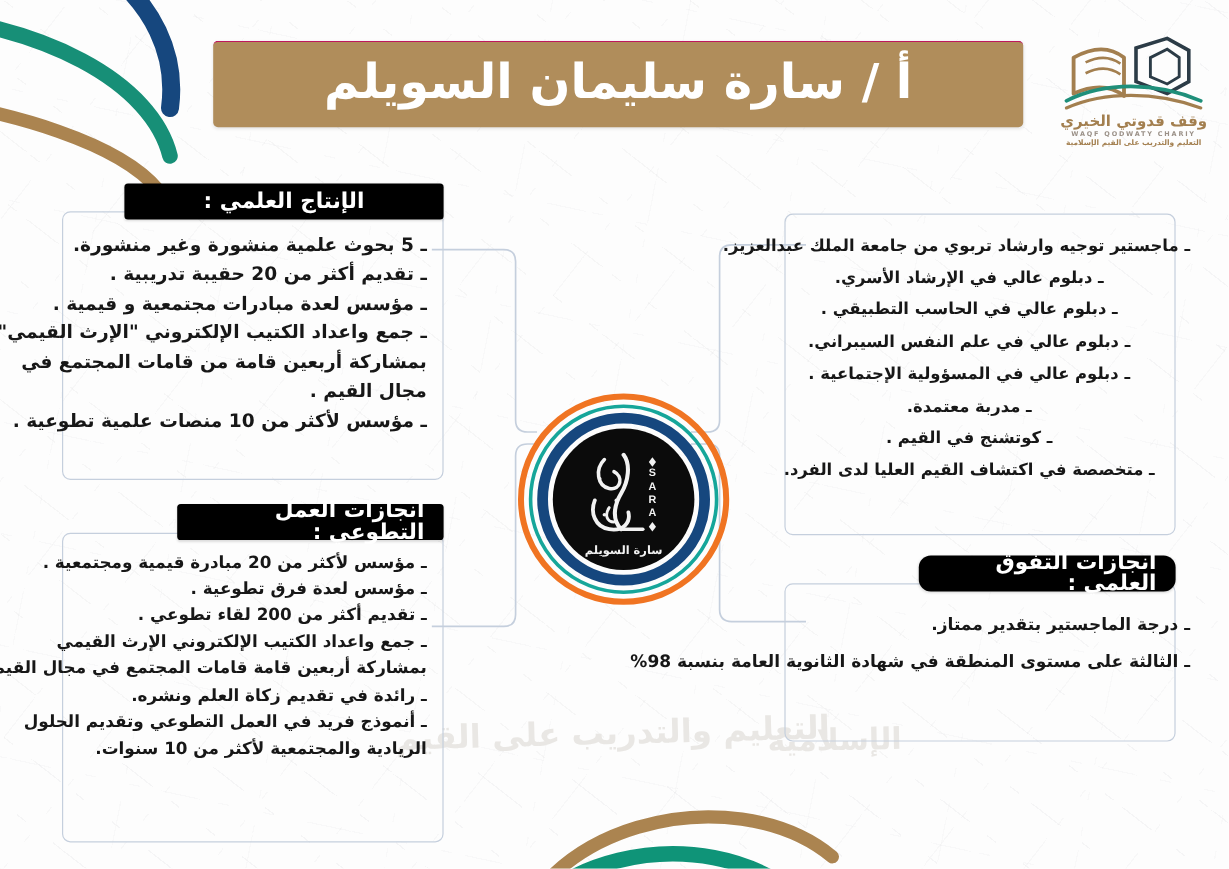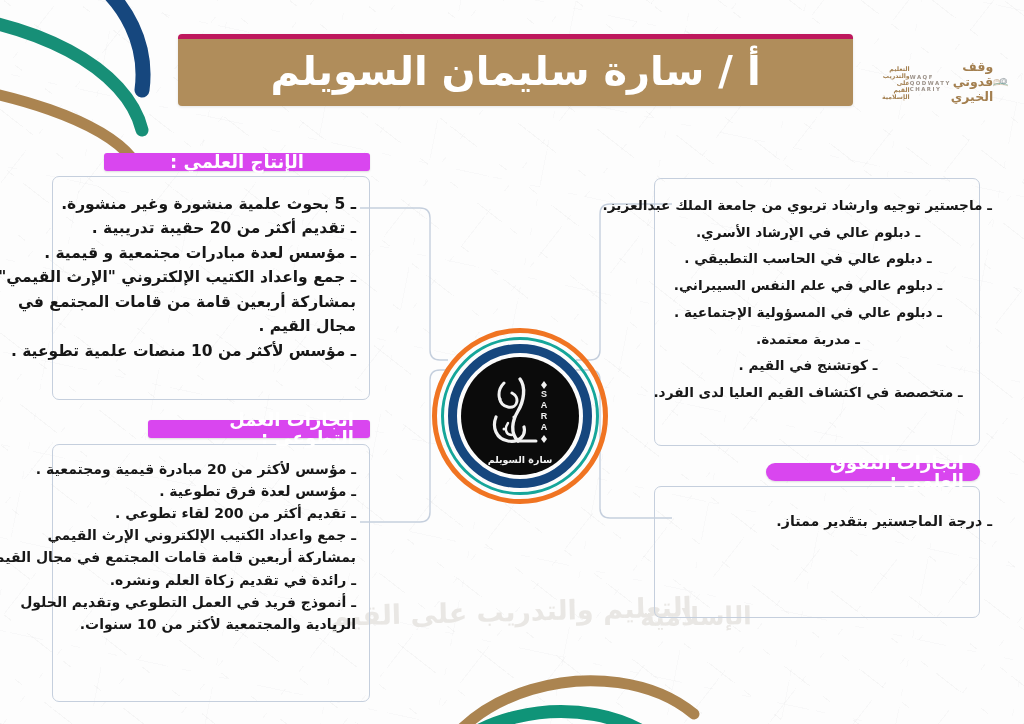--- a/index.html
+++ b/index.html
@@ -54,60 +54,60 @@
   }
   .wm-1 { left: 330px; top: 596px; font-size: 27px; letter-spacing: 1px; transform: rotate(-1.5deg); }
   .wm-2 { left: 640px; top: 602px; font-size: 25px; letter-spacing: 1px; transform: rotate(-1deg); }
 
   
   #title-bar {
     position: absolute;
     left: 178px; top: 34px;
     width: 675px; height: 72px;
     background: #b08d5b;
-    border-top: 5px solid #be185d;
+    border-top: 1px solid #be185d;
     border-radius: 4px;
     display: flex; align-items: center; justify-content: center;
     box-shadow: 0 1px 3px rgba(0,0,0,.10);
   }
   #title-bar .title-text {
     color: #ffffff;
     font-size: 40px;
     font-weight: 700;
     letter-spacing: .5px;
     line-height: 1;
     padding-bottom: 4px;
   }
 
   
   #org-logo {
     position: absolute;
     right: 16px; top: 28px;
     width: 126px; height: 108px;
-    display: flex; align-items: center;
+    display: flex; flex-direction: column; align-items: center;
   }
   #org-logo .logo-mark { width: 116px; height: 66px; }
   #org-logo .logo-ar {
     color: #a37f4f; font-size: 12.5px; font-weight: 700;
     margin-top: -1px; letter-spacing: .3px;
   }
   #org-logo .logo-en {
     color: #9b9188; font-size: 5.4px; font-weight: 700;
     letter-spacing: 1.5px; direction: ltr; margin-top: 1px;
   }
   #org-logo .logo-sub {
     color: #a37f4f; font-size: 6.2px; font-weight: 700;
     margin-top: 1px; letter-spacing: .2px;
   }
 
   
   .sec-header {
     position: absolute;
-    height: 18px;
-    background: #d946ef;
+    height: 30px;
+    background: #000000;
     border-radius: 3px;
     display: flex; align-items: center; justify-content: center;
     padding: 0 16px;
     box-shadow: 0 1px 2px rgba(0,0,0,.13);
     z-index: 5;
   }
   .sec-header span {
     color: #ffffff;
     font-size: 18px;
     font-weight: 700;
@@ -285,20 +285,21 @@
       <div class="line">ـ دبلوم عالي في الحاسب التطبيقي .</div>
       <div class="line">ـ دبلوم عالي في علم النفس السيبراني.</div>
       <div class="line">ـ دبلوم عالي في المسؤولية الإجتماعية .</div>
       <div class="line">ـ مدربة معتمدة.</div>
       <div class="line">ـ كوتشنج في القيم .</div>
       <div class="line">ـ متخصصة في اكتشاف القيم العليا لدى الفرد.</div>
     </div>
 
   <div class="bullets" id="list-excellence">
       <div class="line">ـ درجة الماجستير بتقدير ممتاز.</div>
+      <div class="line">ـ الثالثة على مستوى المنطقة في شهادة الثانوية العامة بنسبة 98%</div>
     </div>
 
   <div id="medallion">
     <div class="ring ring-orange"></div>
     <div class="ring ring-teal"></div>
     <div class="ring ring-navy"></div>
     <div class="core">
       <svg class="calli" viewBox="0 0 92 82">
         <path d="M30 12 C 22 20 24 34 34 36 C 44 38 46 26 38 22" fill="none" stroke="#f2f2f2" stroke-width="3" stroke-linecap="round"></path>
         <path d="M46 8 C 52 16 50 30 44 40 C 38 50 36 62 44 70" fill="none" stroke="#f2f2f2" stroke-width="3.4" stroke-linecap="round"></path>

